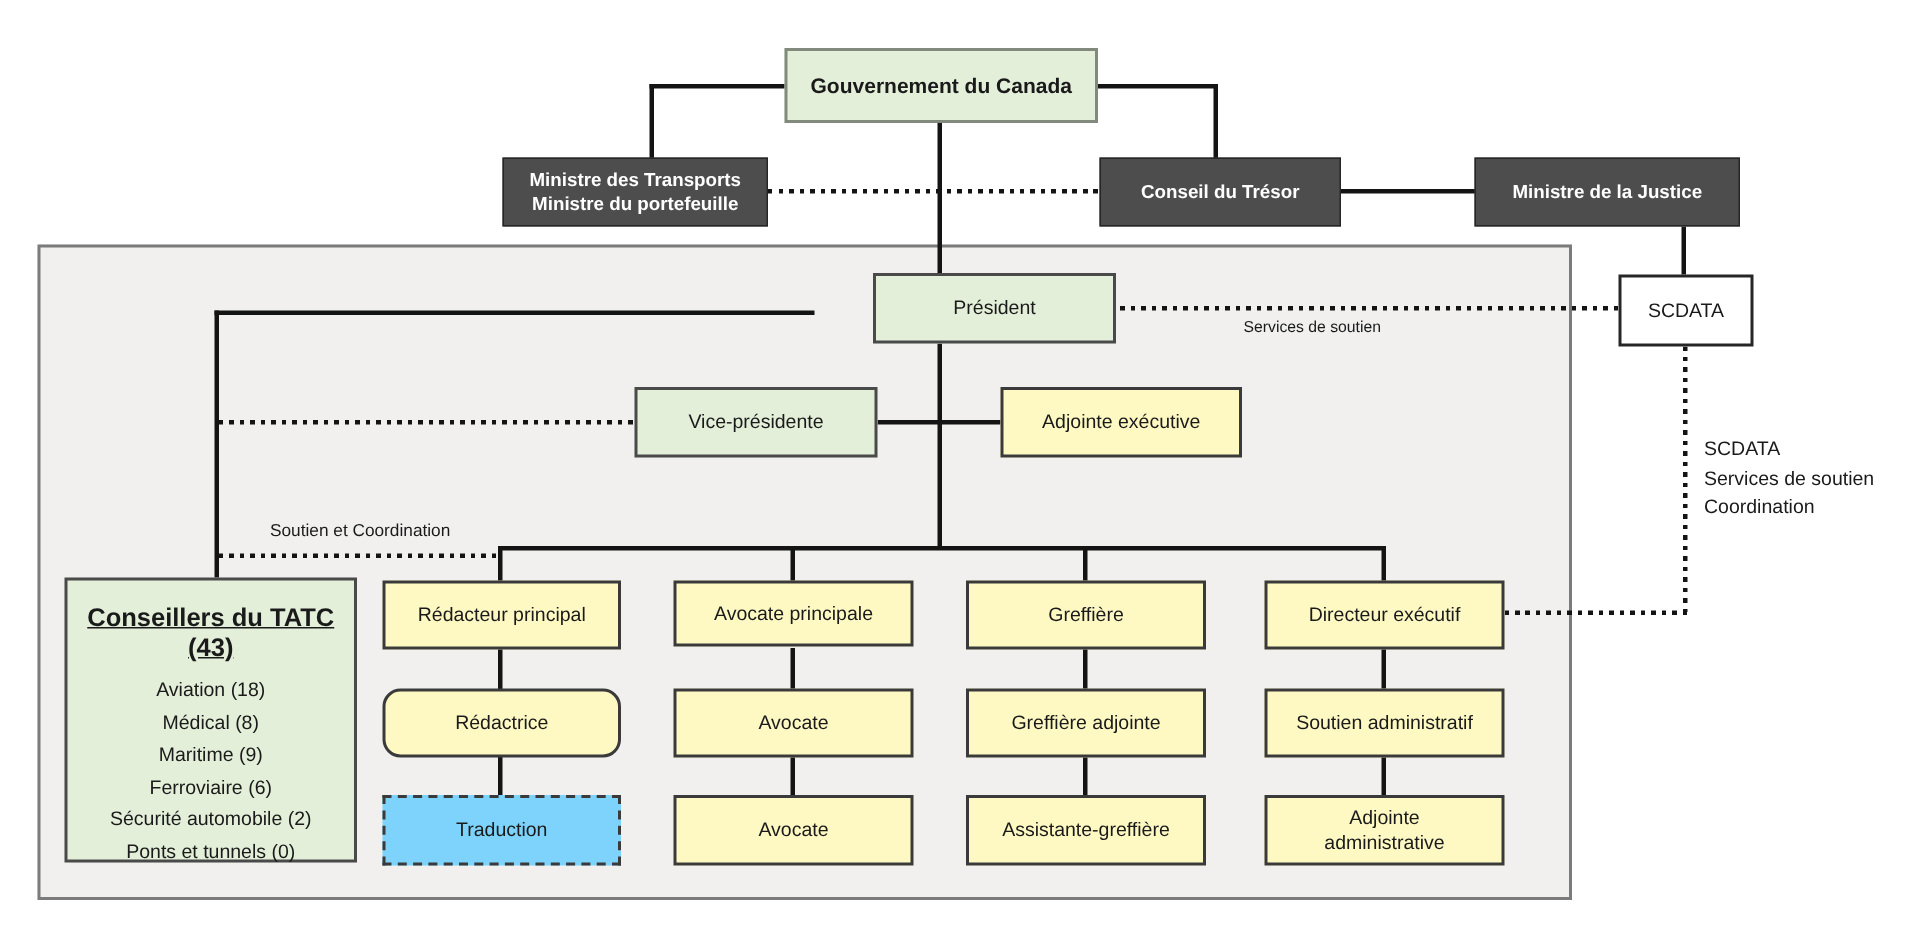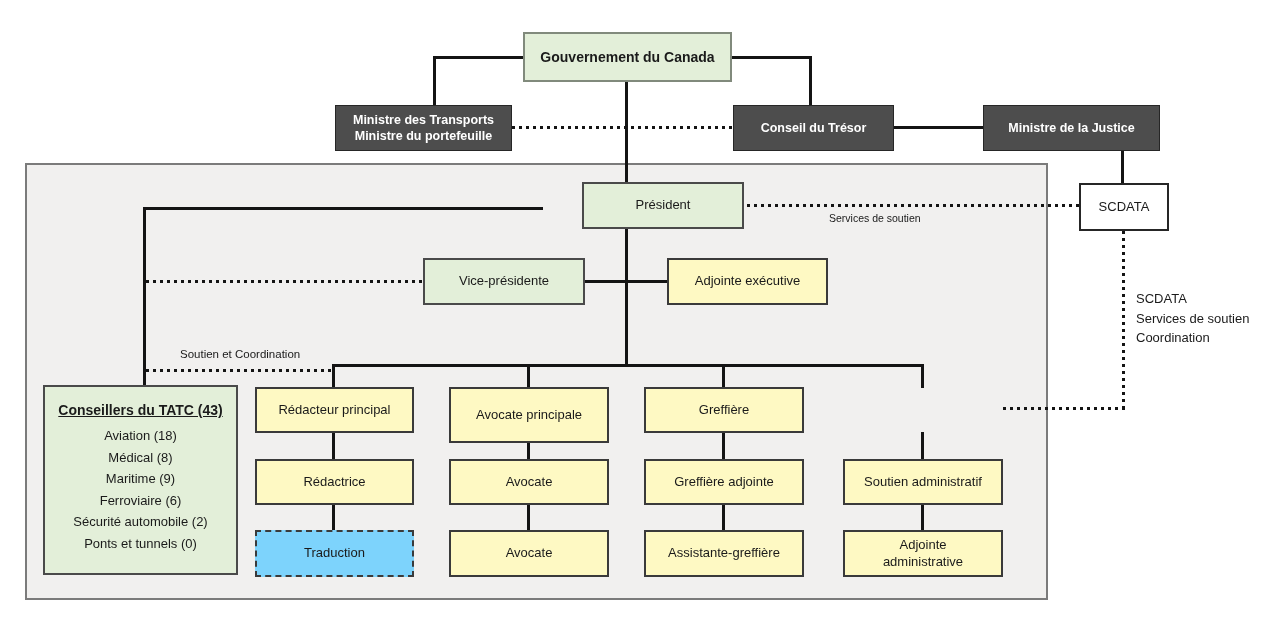--- a/index.html
+++ b/index.html
@@ -37,21 +37,21 @@
       background-image:repeating-linear-gradient(to bottom,#141414 0 3px,transparent 3px 7px);}
   
   .lbl{position:absolute;z-index:5;font-size:11px;color:#1a1a1a;white-space:nowrap;}
   .note{position:absolute;z-index:5;font-size:13px;line-height:19.5px;color:#1a1a1a;white-space:nowrap;}
   
   .advisors{
     position:absolute;left:43px;top:385px;width:195px;height:190px;
     background:#e3efd9;border:2px solid #4a4a4a;box-sizing:border-box;
     z-index:4;text-align:center;padding-top:15px;
   }
-  .advisors .title{font-weight:bold;text-decoration:underline;font-size:14px;margin-bottom:7px;}
+  .advisors .title{font-weight:bold;text-decoration:underline;font-size:17px;margin-bottom:7px;}
   .advisors .item{font-size:13px;line-height:21.5px;}
 </style>
 </head>
 <body>
 
 <div id="page">
 
   <div class="panel"></div>
 
   <div class="hd" style="left:512px;top:126px;width:221px;"></div>
@@ -107,31 +107,32 @@
     <div class="title">Conseillers du TATC (43)</div>
     <div class="item">Aviation (18)</div>
     <div class="item">Médical (8)</div>
     <div class="item">Maritime (9)</div>
     <div class="item">Ferroviaire (6)</div>
     <div class="item">Sécurité automobile (2)</div>
     <div class="item">Ponts et tunnels (0)</div>
   </div>
 
   <div class="box cream" style="left:255px;top:387px;width:159px;height:46px;">Rédacteur principal</div>
-  <div class="box cream" style="left:255px;top:459px;width:159px;height:46px;">Rédactrice</div>
+  <div class="box cream" style="left:255px;top:459px;width:159px;height:46px;border-radius:12px;">Rédactrice</div>
   <div class="box cream-dashed" style="left:255px;top:530px;width:159px;height:47px;">Traduction</div>
 
-  <div class="box cream" style="left:449px;top:387px;width:160px;height:56px;">Avocate principale</div>
+  <div class="box cream" style="left:449px;top:387px;width:160px;height:44px;">Avocate principale</div>
   <div class="box cream" style="left:449px;top:459px;width:160px;height:46px;">Avocate</div>
   <div class="box cream" style="left:449px;top:530px;width:160px;height:47px;">Avocate</div>
 
   <div class="box cream" style="left:644px;top:387px;width:160px;height:46px;">Greffière</div>
   <div class="box cream" style="left:644px;top:459px;width:160px;height:46px;">Greffière adjointe</div>
   <div class="box cream" style="left:644px;top:530px;width:160px;height:47px;">Assistante-greffière</div>
 
+  <div class="box cream" style="left:843px;top:387px;width:160px;height:46px;">Directeur exécutif</div>
   <div class="box cream" style="left:843px;top:459px;width:160px;height:46px;">Soutien administratif</div>
   <div class="box cream" style="left:843px;top:530px;width:160px;height:47px;">Adjointe
 administrative</div>
 
   <div class="lbl" style="left:829px;top:212px;font-size:10.5px;">Services de soutien</div>
 
   <div class="lbl" style="left:180px;top:348px;font-size:11.5px;">Soutien et Coordination</div>
 
   <div class="note" style="left:1136px;top:289px;">
     <div>SCDATA</div>

